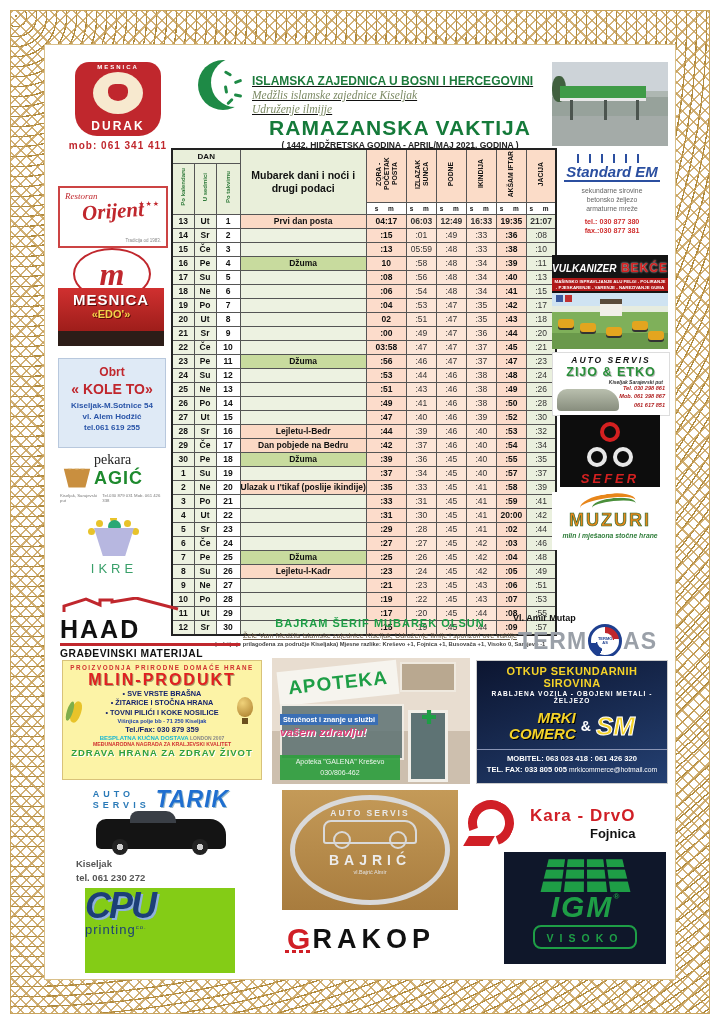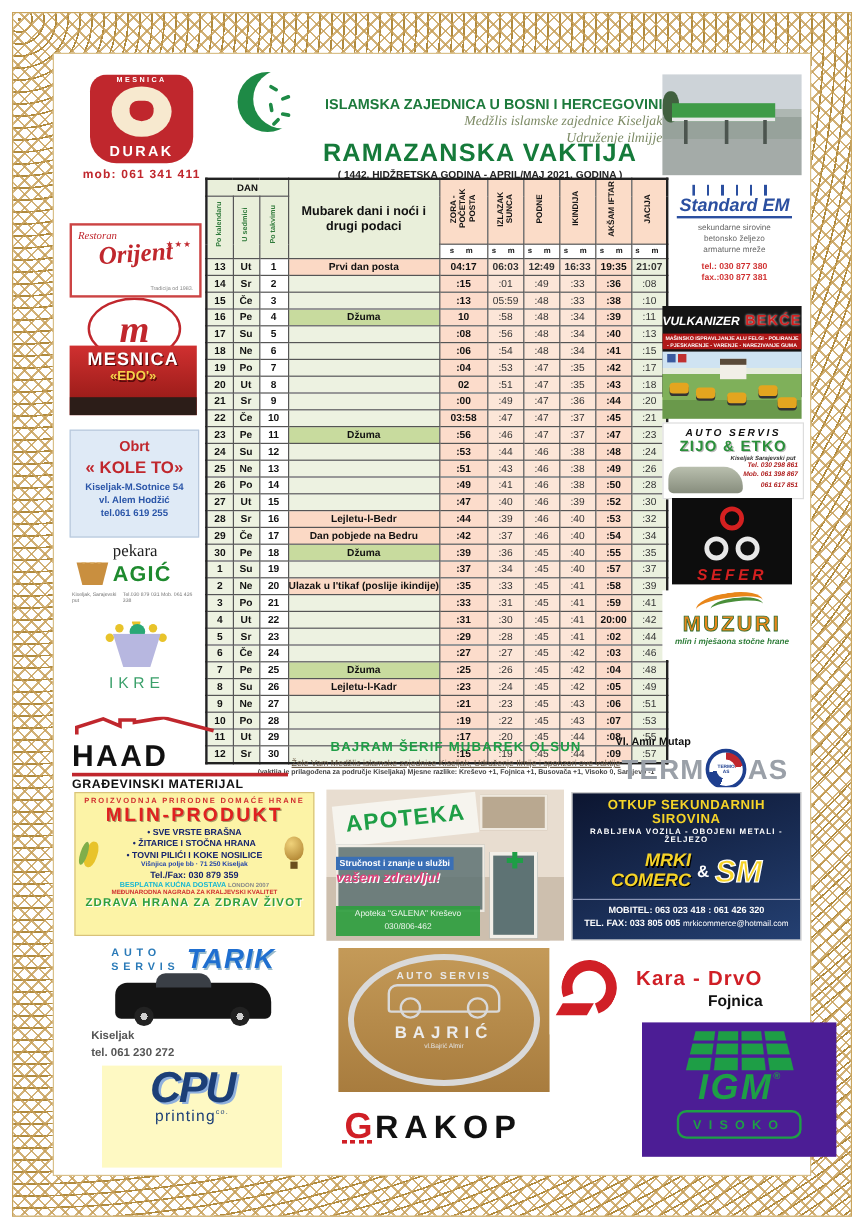--- a/index.html
+++ b/index.html
@@ -12,21 +12,21 @@
       repeating-linear-gradient(45deg, rgba(198,158,86,.8) 0 1.5px, transparent 1.5px 8px),
       repeating-linear-gradient(-45deg, rgba(198,158,86,.8) 0 1.5px, transparent 1.5px 8px),
       repeating-radial-gradient(circle at 5px 5px, #b08a3e 0 1.4px, transparent 1.4px 10px);}
   .inner-page{position:absolute;inset:44px;background:#fff;border:1px solid #d9c08a;}
   .content{position:absolute;inset:0;}
   
   .crescent{left:198px;top:58px;width:56px;height:56px;}
   .crescent .c1{position:absolute;left:0;top:2px;width:50px;height:50px;border-radius:50%;background:#1e8a46;}
   .crescent .c2{position:absolute;left:13px;top:0;width:49px;height:49px;border-radius:50%;background:#fff;}
   .spark{position:absolute;background:#1e8a46;width:8px;height:3px;border-radius:2px;}
-  .org{left:252px;top:80px;width:300px;text-align:right;}
+  .org{left:252px;top:74px;width:300px;text-align:left;text-decoration:underline;}
   .org1{font-size:12px;font-weight:bold;color:#1d7a3c;}
   .org2,.org3{font-family:"Liberation Serif",serif;font-style:italic;color:#7c8a64;font-size:11.5px;line-height:1.25;}
   .title{left:235px;top:116px;width:330px;text-align:center;font-size:21px;font-weight:900;
          letter-spacing:1px;color:#157a3a;}
   .subtitle{left:235px;top:140px;width:330px;text-align:center;font-size:8.5px;font-weight:bold;color:#222;}
   
   .vwrap{left:171px;top:148px;}
   table.vaktija{border-collapse:collapse;table-layout:fixed;border:2px solid #222;}
   .vaktija th,.vaktija td{border:1px solid #555;padding:0;text-align:center;overflow:hidden;white-space:nowrap;}
   .vaktija col.w1{width:22px}.vaktija col.w2{width:22px}.vaktija col.w3{width:24px}
@@ -246,30 +246,30 @@
   .baj-own{color:#e2e2e2;font-size:5.5px;margin-top:1px;}
   
   .kara{left:458px;top:784px;width:210px;height:78px;background:#fff;display:flex;align-items:center;}
   .kara-logo{width:54px;height:54px;margin-left:6px;position:relative;}
   .kara-logo .ring{position:absolute;inset:4px;border:9px solid #d01f26;border-radius:50%;border-bottom-color:transparent;transform:rotate(25deg);}
   .kara-logo .tail{position:absolute;left:2px;bottom:4px;width:26px;height:10px;background:#d01f26;transform:skewX(-30deg);}
   .kara-tx{margin-left:12px;}
   .kara-name{color:#d01f26;font-size:17px;font-weight:900;letter-spacing:1px;}
   .kara-city{color:#111;font-size:13px;font-weight:900;text-align:right;}
   
-  .igm{left:535px;top:852px;width:162px;height:112px;background:#4c1d95;text-align:center;}
+  .igm{left:504px;top:852px;width:162px;height:112px;background:#0f172a;text-align:center;}
   .igm-grid{display:grid;grid-template-columns:repeat(4,18px);gap:3px;width:81px;margin:4px auto 0;
             transform:perspective(80px) rotateX(26deg);}
   .igm-grid i{height:10px;background:#1e9e46;display:block;}
   .igm-name{color:#1e9e46;font-size:30px;font-weight:900;font-style:italic;line-height:1;letter-spacing:2px;}
   .igm-reg{font-size:8px;vertical-align:top;color:#1e9e46;font-weight:bold;}
   .igm-tab{display:inline-block;border:2px solid #1e9e46;border-radius:8px;padding:1px 12px;margin-top:3px;}
   .igm-city{color:#1e9e46;font-size:10.5px;font-weight:900;letter-spacing:6px;}
   
-  .cpu{left:85px;top:888px;width:150px;height:85px;background:#fef9c3;text-align:center;}
+  .cpu{left:85px;top:888px;width:150px;height:85px;background:#84cc16;text-align:left;}
   .cpu-name{color:#1c3f77;font-size:36px;font-weight:900;font-style:italic;letter-spacing:-2px;line-height:1;
             text-shadow:2px 2px 0 #8fb0dd;}
   .cpu-sub{color:#1c3f77;font-size:13px;margin-top:-2px;letter-spacing:1px;}
   .cpu-co{font-size:6px;vertical-align:super;}
   
   .grakop{left:262px;top:915px;width:196px;height:48px;background:#fff;display:flex;align-items:center;justify-content:center;}
   .gr-g{color:#d01f26;font-size:30px;font-weight:900;position:relative;padding:0 2px;}
   .gr-g::after{content:"";position:absolute;left:0;bottom:3px;width:100%;height:3px;
                background:repeating-linear-gradient(90deg,#d01f26 0 4px,transparent 4px 7px);}
   .gr-rest{color:#111;font-size:27px;font-weight:900;letter-spacing:5px;}

